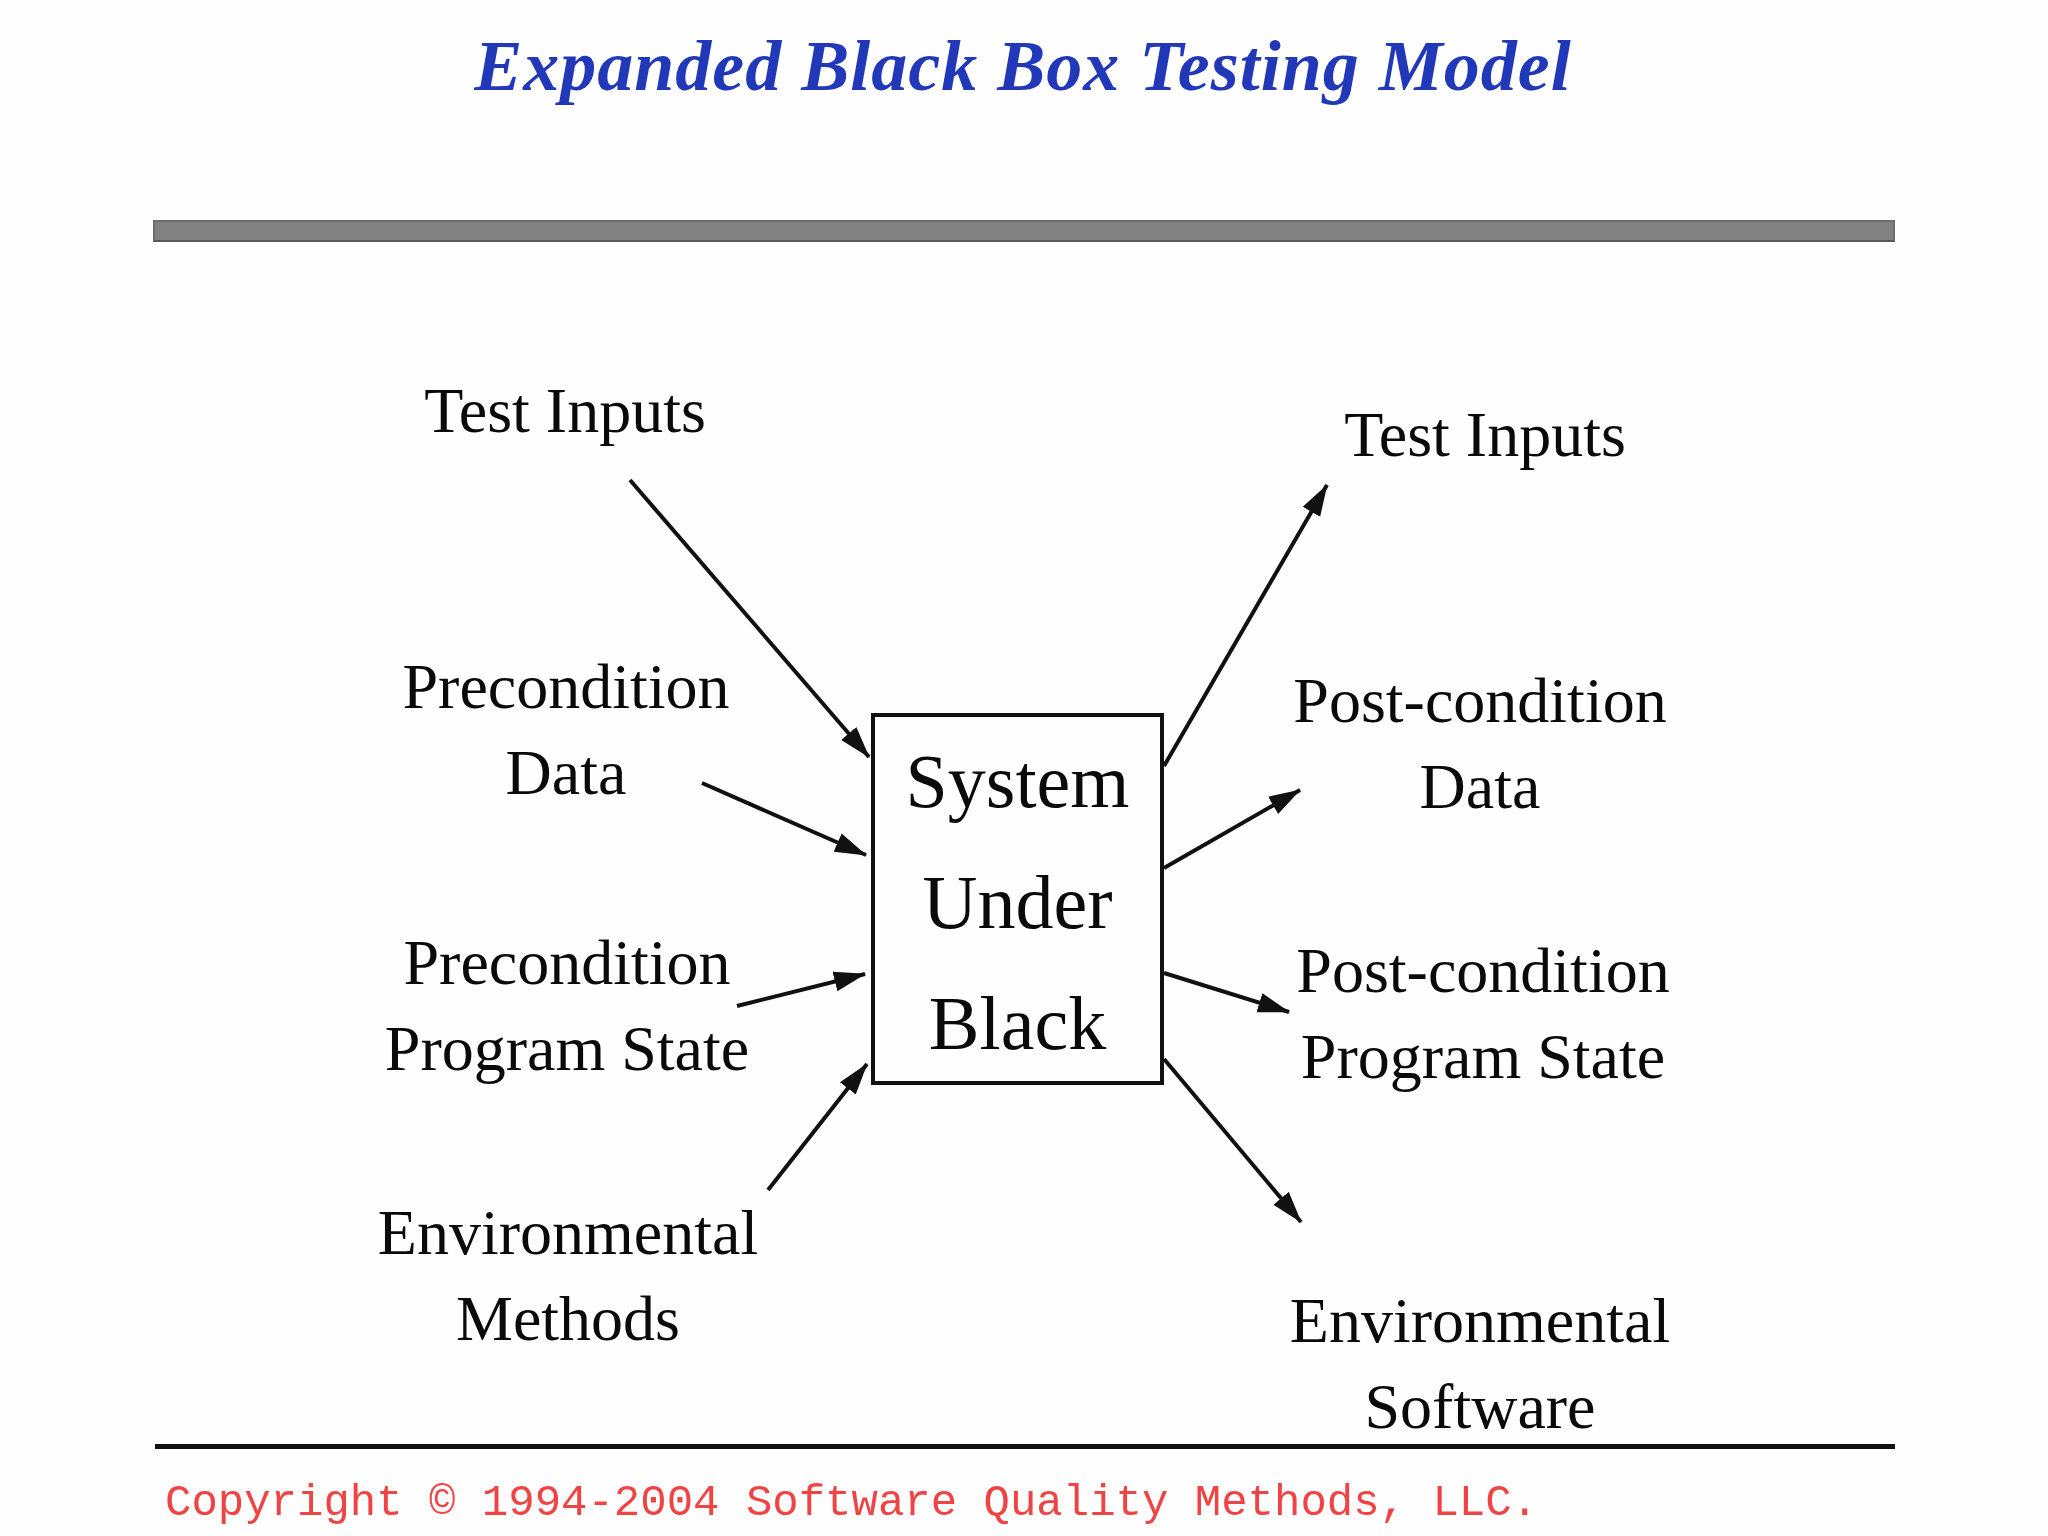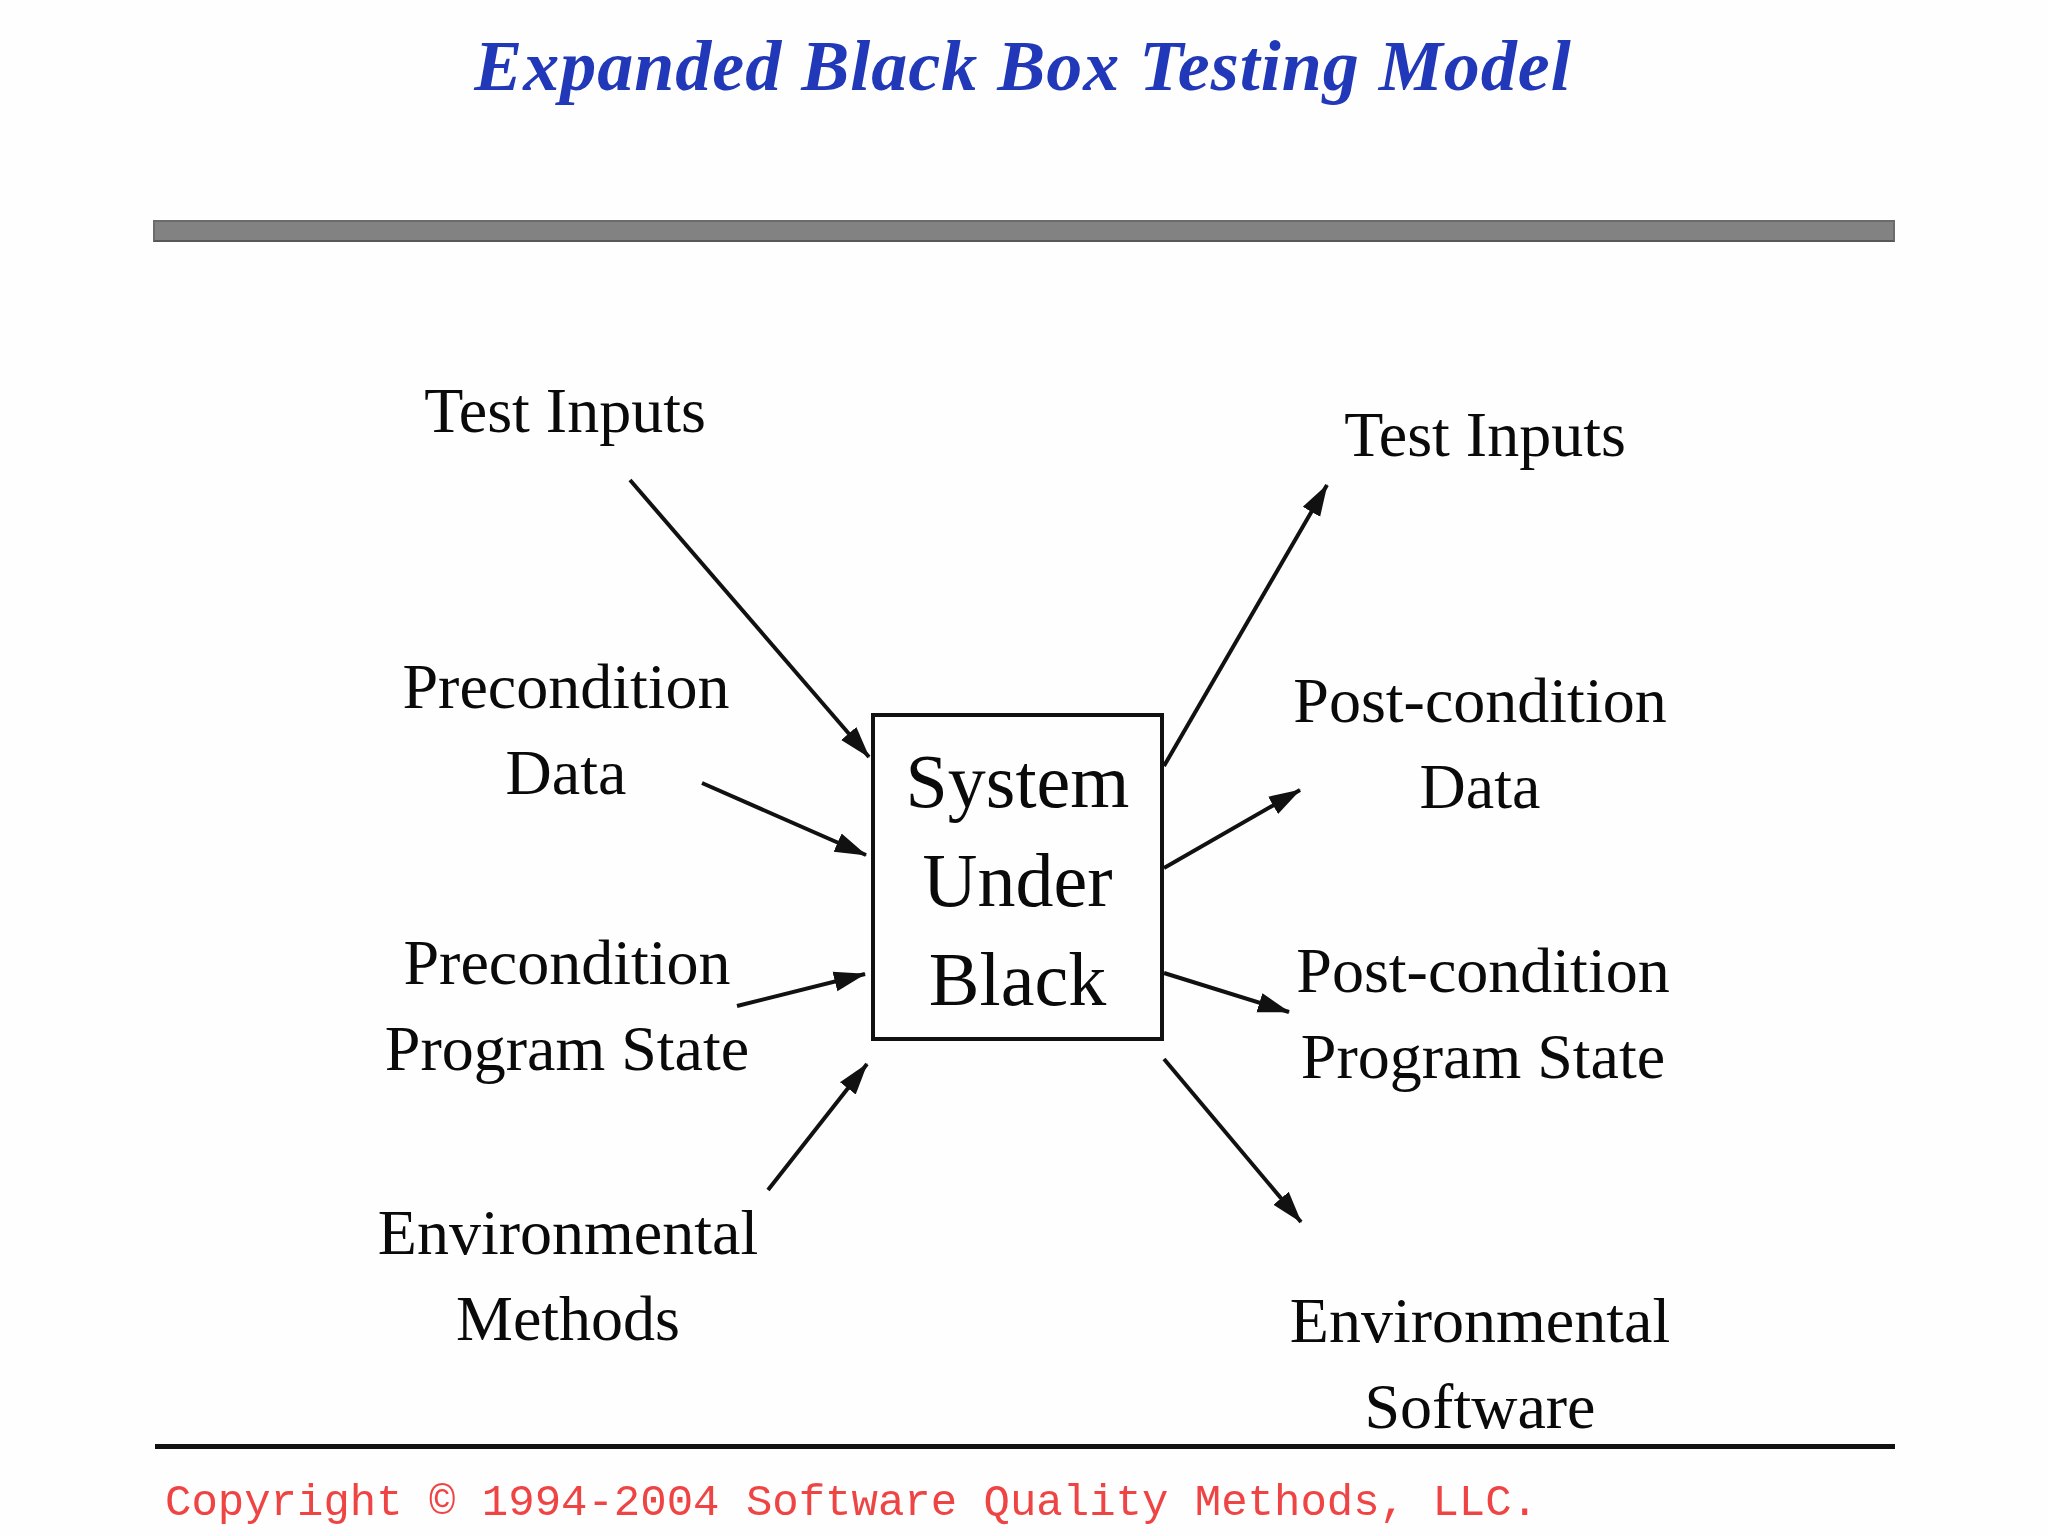--- a/index.html
+++ b/index.html
@@ -27,21 +27,21 @@
     left:153px;top:220px;width:1738px;height:18px;
     background:var(--divider-gray,#828282);
     border:2px solid #6b6b6b;
     border-bottom-color:#585858;
   }
   .diagram-layer{
     position:absolute;left:0;top:0;width:2048px;height:1536px;
   }
   .sut-box{
     position:absolute;
-    left:871px;top:713px;width:293px;height:328px;
+    left:871px;top:713px;width:293px;height:372px;
     border:4px solid #111;
     box-sizing:border-box;
     background:#fefefe;
     display:flex;flex-direction:column;
     justify-content:space-between;
     padding:26px 0 20px 0;
     text-align:center;
     font-size:76px;
     line-height:1.0;
   }

